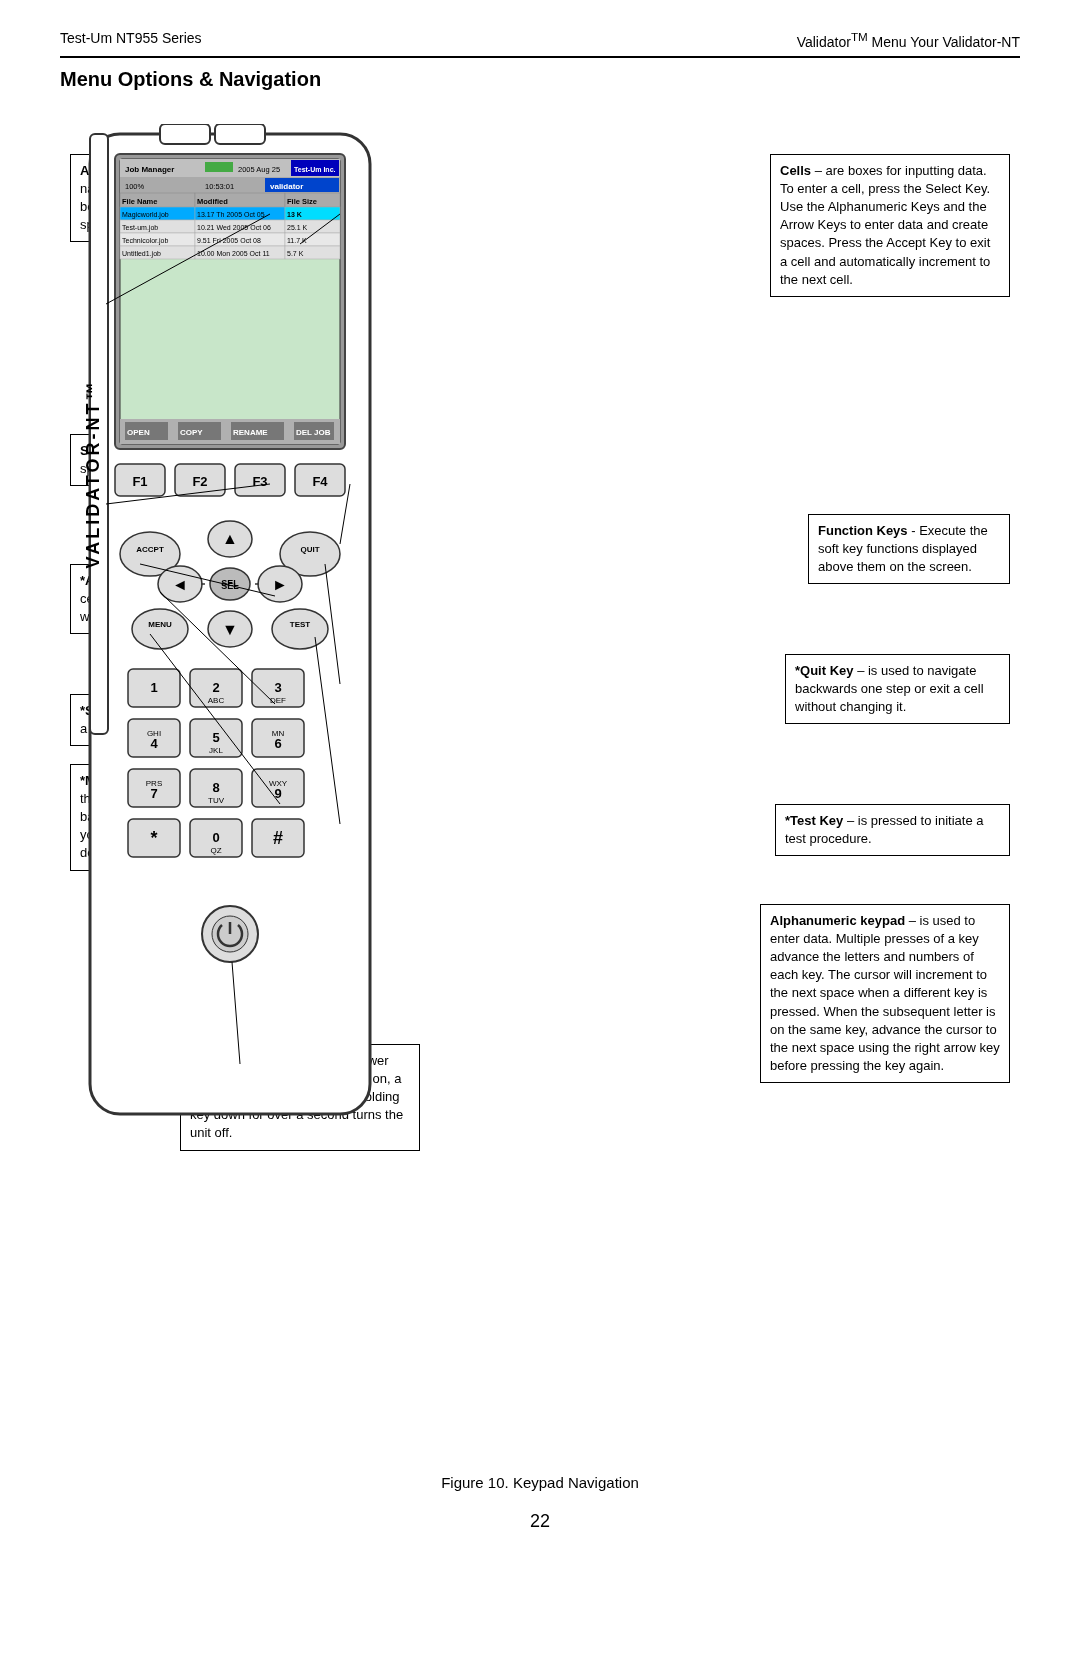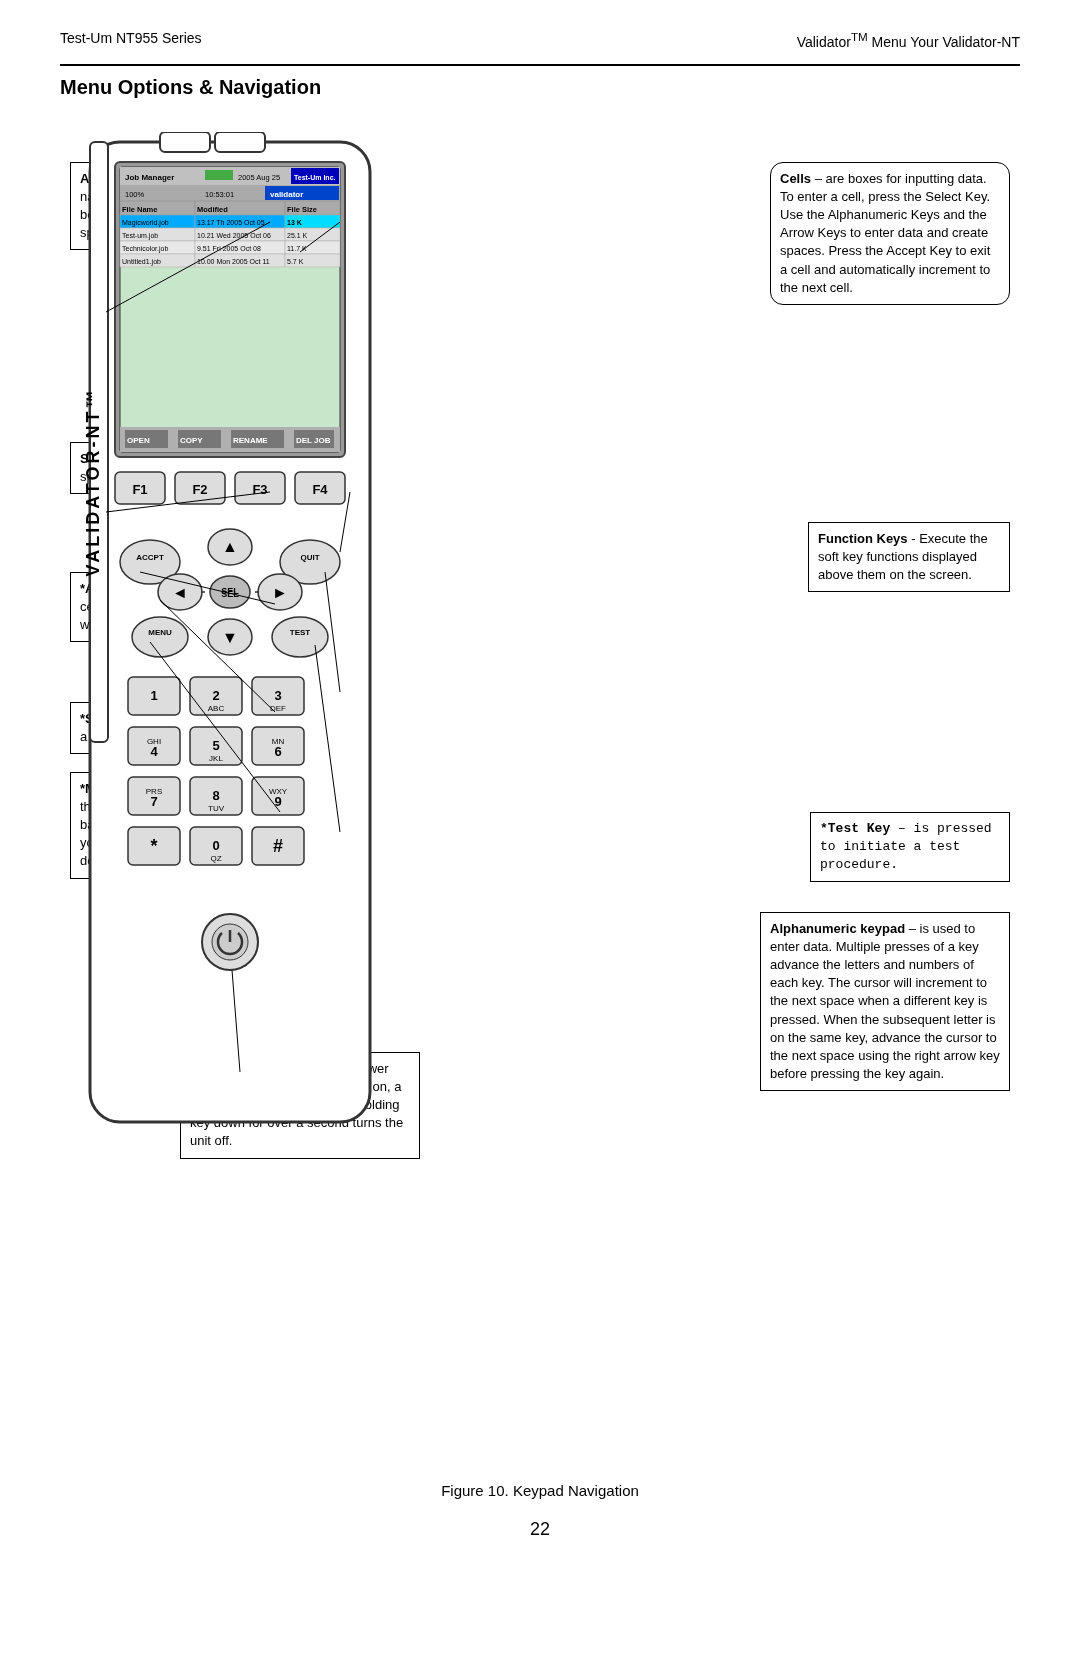--- a/index.html
+++ b/index.html
@@ -16,21 +16,21 @@
       width: 1080px;
       min-height: 1669px;
       padding: 30px 60px;
       position: relative;
     }
     .header {
       display: flex;
       justify-content: space-between;
       align-items: flex-start;
       border-bottom: 2px solid #000;
-      padding-bottom: 14px;
+      padding-bottom: 6px;
       margin-bottom: 10px;
     }
     .page-title {
       font-size: 20px;
       font-weight: bold;
       margin-bottom: 33px;
       margin-top: 10px;
     }
     .main-content {
       position: relative;
@@ -92,37 +92,35 @@
     }
     .ann-menu-key {
       top: 640px;
       left: 10px;
       width: 215px;
     }
     .ann-cells {
       top: 30px;
       right: 10px;
       width: 240px;
-      border-radius: 13px;
     }
     .ann-function-keys {
       top: 390px;
       right: 10px;
       width: 202px;
     }
     .ann-quit-key {
       top: 530px;
       right: 10px;
       width: 225px;
     }
     .ann-test-key {
       top: 680px;
       right: 10px;
-      width: 200px;
-      font-family: Liberation Mono, monospace;
+      width: 235px;
     }
     .ann-alpha-keypad {
       top: 780px;
       right: 10px;
       width: 250px;
     }
     .ann-power-button {
       top: 920px;
       left: 120px;
       width: 240px;
@@ -165,20 +163,23 @@
     </div>
 
     <div class="annotation-box ann-cells">
       <span class="bold">Cells</span><span> – are boxes for inputting data. To enter a cell, press the Select Key. Use the Alphanumeric Keys and the Arrow Keys to enter data and create spaces. Press the Accept Key to exit a cell and automatically increment to the next cell.</span>
     </div>
 
     <div class="annotation-box ann-function-keys">
       <span class="bold">Function Keys</span><span> - Execute the soft key functions displayed above them on the screen.</span>
     </div>
 
+    <div class="annotation-box ann-quit-key">
+      <span class="bold">*Quit Key</span><span> – is used to navigate backwards one step or exit a cell without changing it.</span>
+    </div>
 
     <div class="annotation-box ann-test-key">
       <span class="bold">*Test Key</span><span> – is pressed to initiate a test procedure.</span>
     </div>
 
     <div class="annotation-box ann-alpha-keypad">
       <span class="bold">Alphanumeric keypad</span><span> – is used to enter data. Multiple presses of a key advance the letters and numbers of each key. The cursor will increment to the next space when a different key is pressed. When the subsequent letter is on the same key, advance the cursor to the next space using the right arrow key before pressing the key again.</span>
     </div>
 
     <div class="annotation-box ann-power-button">

